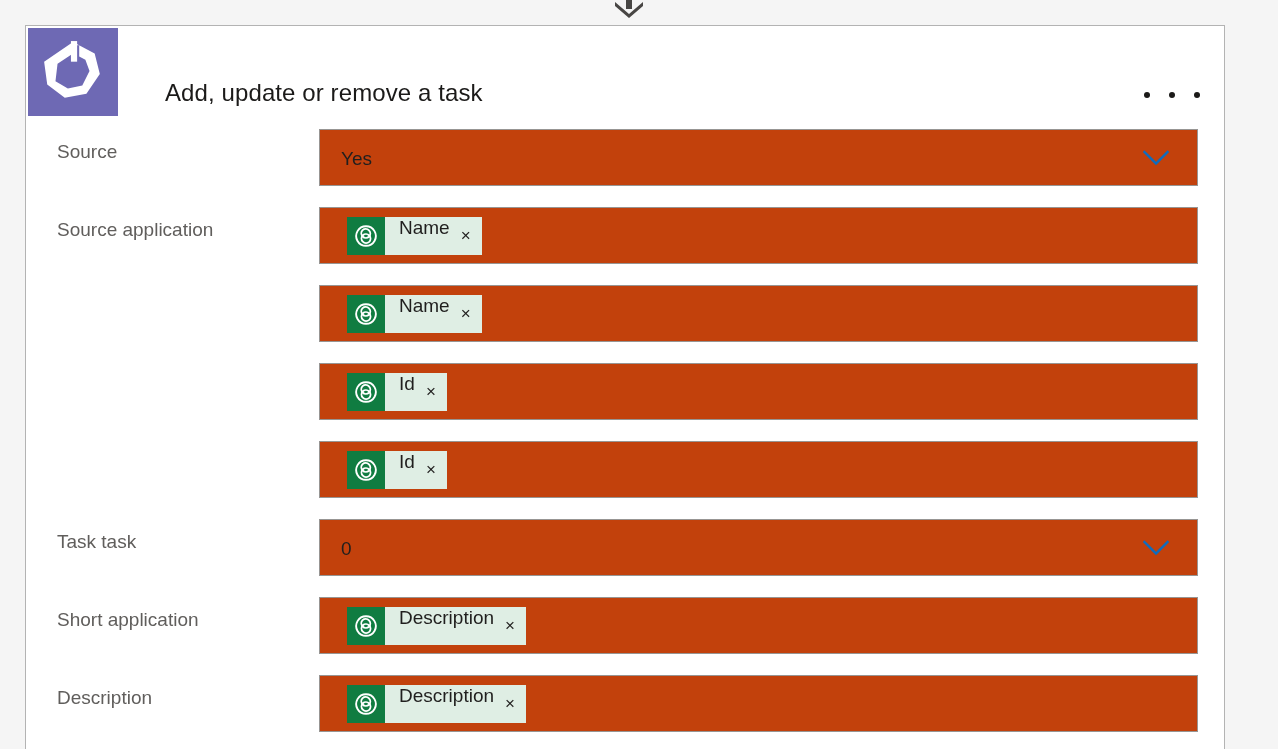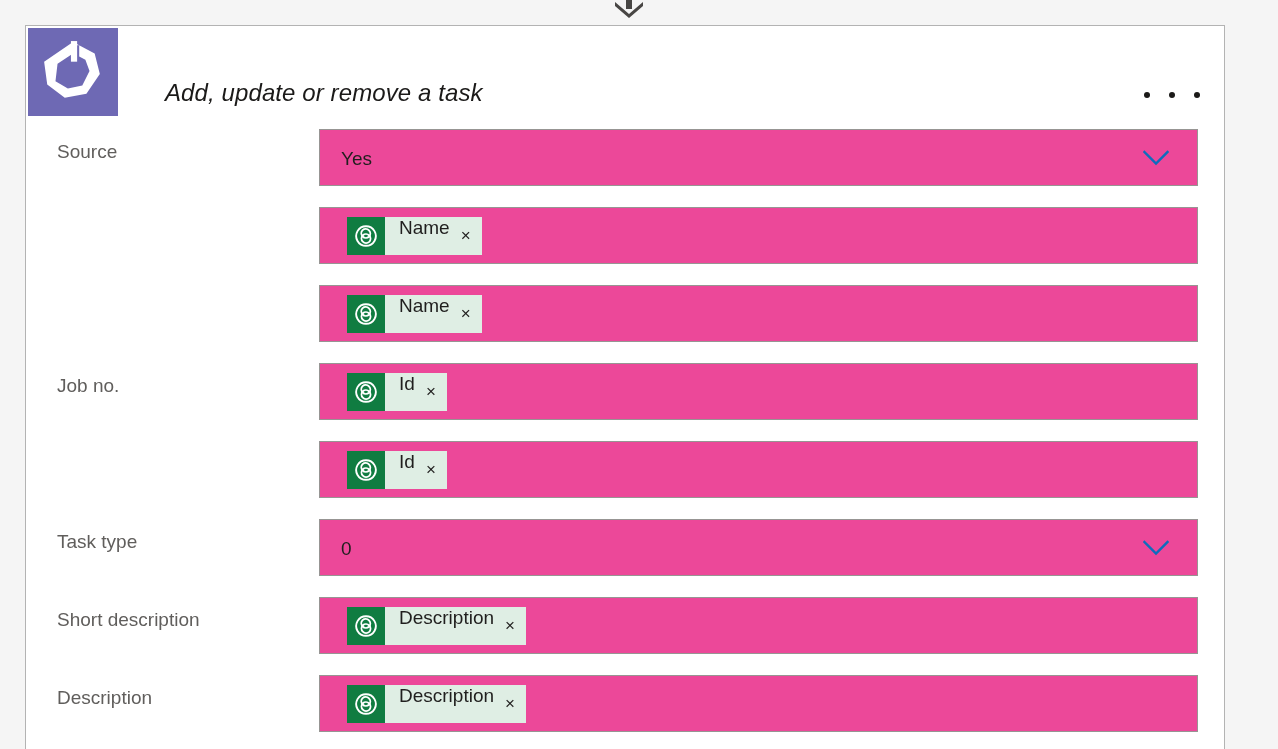--- a/index.html
+++ b/index.html
@@ -69,21 +69,20 @@
   .app-logo svg { display: block; }
   .card-title {
     position: absolute;
     left: 139px;
     top: 55px;
     font-size: 24px;
     color: #1b1a19;
     letter-spacing: 0.1px;
     white-space: nowrap;
     line-height: 1;
-    font-style: italic;
   }
   .overflow-menu {
     position: absolute;
     right: 24px;
     top: 55px;
     width: 56px;
     height: 28px;
     display: flex;
     align-items: center;
     justify-content: space-between;
@@ -118,21 +117,21 @@
     line-height: 1;
     white-space: nowrap;
   }
   .field-control {
     position: absolute;
     left: 293px;
     top: 13px;
     width: 879px;
     height: 57px;
     box-sizing: border-box;
-    background: #ec4899;
+    background: #c2410c;
     border: 1px solid #979593;
   }
 
   
   .dropdown .dd-value {
     position: absolute;
     left: 21px;
     top: 50%;
     transform: translateY(-50%);
     font-size: 19px;
@@ -236,20 +235,21 @@
         <span class="dd-value">Yes</span>
         <span class="dd-chevron">
           <svg width="26" height="16" viewBox="0 0 26 16" aria-hidden="true">
             <path d="M1.5 2 L13 13.5 L24.5 2" fill="none" stroke="#0f6cbd" stroke-width="2.4" stroke-linecap="square"></path>
           </svg>
         </span>
       </div>
     </div>
 
     <div class="form-row">
+      <div class="field-label">Source application</div>
       <div class="field-control token-control">
         <div class="token">
           <span class="token-icon">
             <svg width="26" height="26" viewBox="0 0 26 26" aria-hidden="true">
               <path fill="none" stroke="#ffffff" stroke-width="1.9" d="M13 3.2 a9.8 9.8 0 1 0 0.01 0 Z"></path>
               <path fill="none" stroke="#ffffff" stroke-width="1.9" d="M9.6 7.1 a4.6 4.6 0 0 1 6.4 6.6 a4.6 4.6 0 0 1-6.4 -6.6 Z"></path>
               <path fill="none" stroke="#ffffff" stroke-width="1.9" d="M16.2 18.9 a4.6 4.6 0 0 1-6.4 -6.6 a4.6 4.6 0 0 1 6.4 6.6 Z"></path>
             </svg>
           </span>
           <span class="token-text">Name</span>
@@ -268,21 +268,20 @@
               <path fill="none" stroke="#ffffff" stroke-width="1.9" d="M16.2 18.9 a4.6 4.6 0 0 1-6.4 -6.6 a4.6 4.6 0 0 1 6.4 6.6 Z"></path>
             </svg>
           </span>
           <span class="token-text">Name</span>
           <span class="token-remove">×</span>
         </div>
       </div>
     </div>
 
     <div class="form-row">
-      <div class="field-label">Job no.</div>
       <div class="field-control token-control">
         <div class="token">
           <span class="token-icon">
             <svg width="26" height="26" viewBox="0 0 26 26" aria-hidden="true">
               <path fill="none" stroke="#ffffff" stroke-width="1.9" d="M13 3.2 a9.8 9.8 0 1 0 0.01 0 Z"></path>
               <path fill="none" stroke="#ffffff" stroke-width="1.9" d="M9.6 7.1 a4.6 4.6 0 0 1 6.4 6.6 a4.6 4.6 0 0 1-6.4 -6.6 Z"></path>
               <path fill="none" stroke="#ffffff" stroke-width="1.9" d="M16.2 18.9 a4.6 4.6 0 0 1-6.4 -6.6 a4.6 4.6 0 0 1 6.4 6.6 Z"></path>
             </svg>
           </span>
           <span class="token-text">Id</span>
@@ -301,33 +300,33 @@
               <path fill="none" stroke="#ffffff" stroke-width="1.9" d="M16.2 18.9 a4.6 4.6 0 0 1-6.4 -6.6 a4.6 4.6 0 0 1 6.4 6.6 Z"></path>
             </svg>
           </span>
           <span class="token-text">Id</span>
           <span class="token-remove">×</span>
         </div>
       </div>
     </div>
 
     <div class="form-row">
-      <div class="field-label">Task type</div>
+      <div class="field-label">Task task</div>
       <div class="field-control dropdown">
         <span class="dd-value">0</span>
         <span class="dd-chevron">
           <svg width="26" height="16" viewBox="0 0 26 16" aria-hidden="true">
             <path d="M1.5 2 L13 13.5 L24.5 2" fill="none" stroke="#0f6cbd" stroke-width="2.4" stroke-linecap="square"></path>
           </svg>
         </span>
       </div>
     </div>
 
     <div class="form-row">
-      <div class="field-label">Short description</div>
+      <div class="field-label">Short application</div>
       <div class="field-control token-control">
         <div class="token">
           <span class="token-icon">
             <svg width="26" height="26" viewBox="0 0 26 26" aria-hidden="true">
               <path fill="none" stroke="#ffffff" stroke-width="1.9" d="M13 3.2 a9.8 9.8 0 1 0 0.01 0 Z"></path>
               <path fill="none" stroke="#ffffff" stroke-width="1.9" d="M9.6 7.1 a4.6 4.6 0 0 1 6.4 6.6 a4.6 4.6 0 0 1-6.4 -6.6 Z"></path>
               <path fill="none" stroke="#ffffff" stroke-width="1.9" d="M16.2 18.9 a4.6 4.6 0 0 1-6.4 -6.6 a4.6 4.6 0 0 1 6.4 6.6 Z"></path>
             </svg>
           </span>
           <span class="token-text">Description</span>

